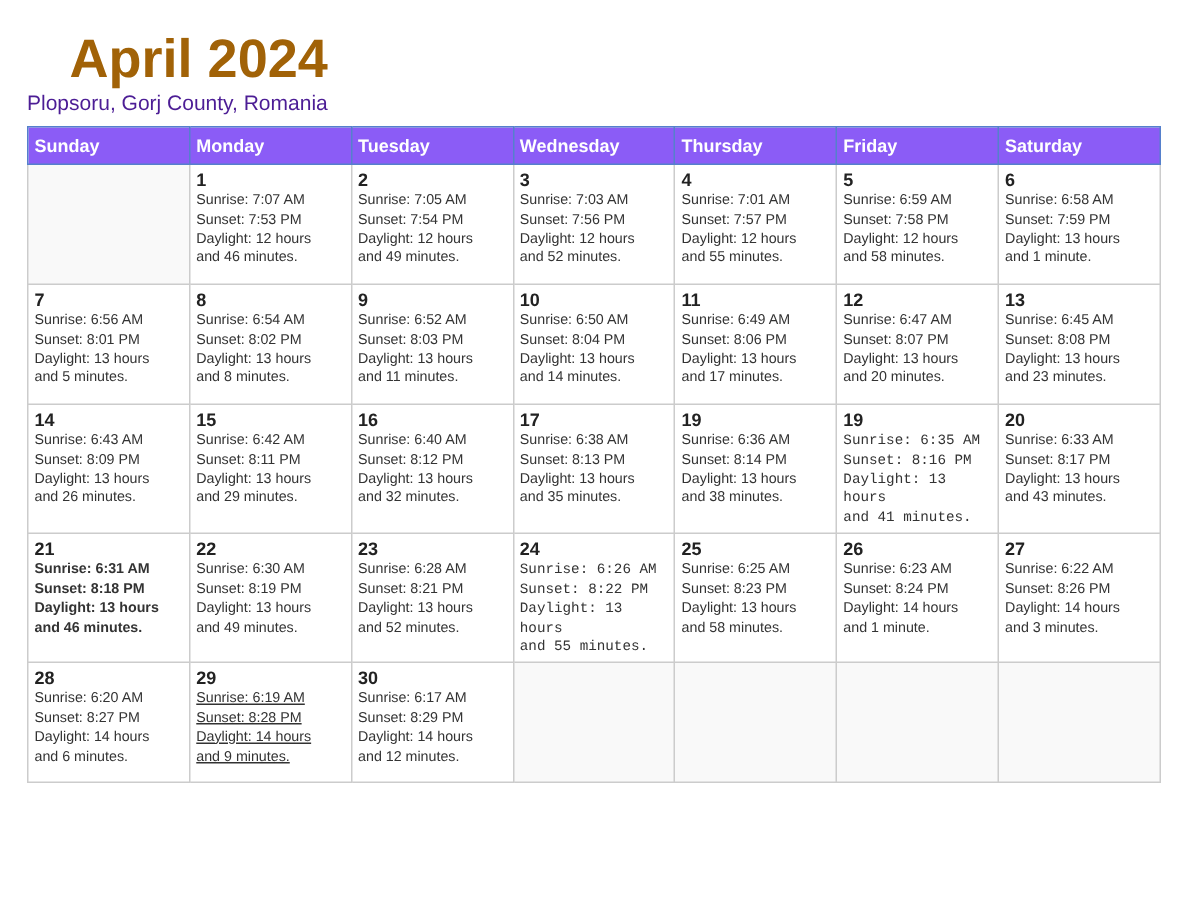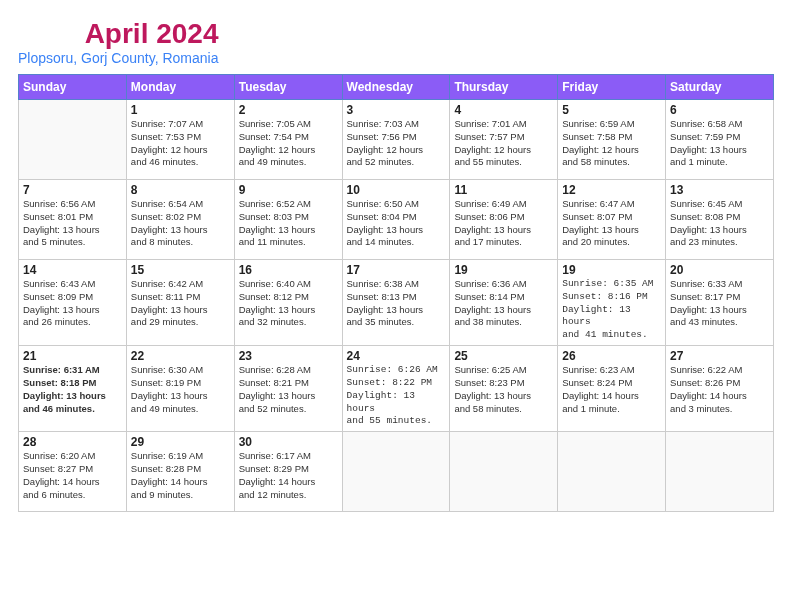--- a/index.html
+++ b/index.html
@@ -42,27 +42,27 @@
     }
     .logo-icon {
       width: 28px;
       height: 28px;
       margin-right: 4px;
     }
     .title-block {
       text-align: right;
     }
     .main-title {
-      font-size: 28px;
+      font-size: 36px;
       font-weight: bold;
-      color: #be185d;
+      color: #a16207;
     }
     .subtitle {
       font-size: 14px;
-      color: #3b82f6;
+      color: #4c1d95;
     }
     .calendar {
       width: 100%;
       border-collapse: collapse;
       font-size: 10.5px;
     }
     .calendar thead tr th {
       background-color: #8b5cf6;
       color: #fff;
       padding: 5px 4px;
@@ -318,21 +318,21 @@
         <tr>
           <td>
             <span class="day-number">28</span>
             <div class="day-info" style="white-space: pre-line;">Sunrise: 6:20 AM
 Sunset: 8:27 PM
 Daylight: 14 hours
 and 6 minutes.</div>
           </td>
           <td>
             <span class="day-number">29</span>
-            <div class="day-info" style="white-space: pre-line;">Sunrise: 6:19 AM
+            <div class="day-info" style="white-space: pre-line; text-decoration: underline;">Sunrise: 6:19 AM
 Sunset: 8:28 PM
 Daylight: 14 hours
 and 9 minutes.</div>
           </td>
           <td>
             <span class="day-number">30</span>
             <div class="day-info" style="white-space: pre-line;">Sunrise: 6:17 AM
 Sunset: 8:29 PM
 Daylight: 14 hours
 and 12 minutes.</div>

